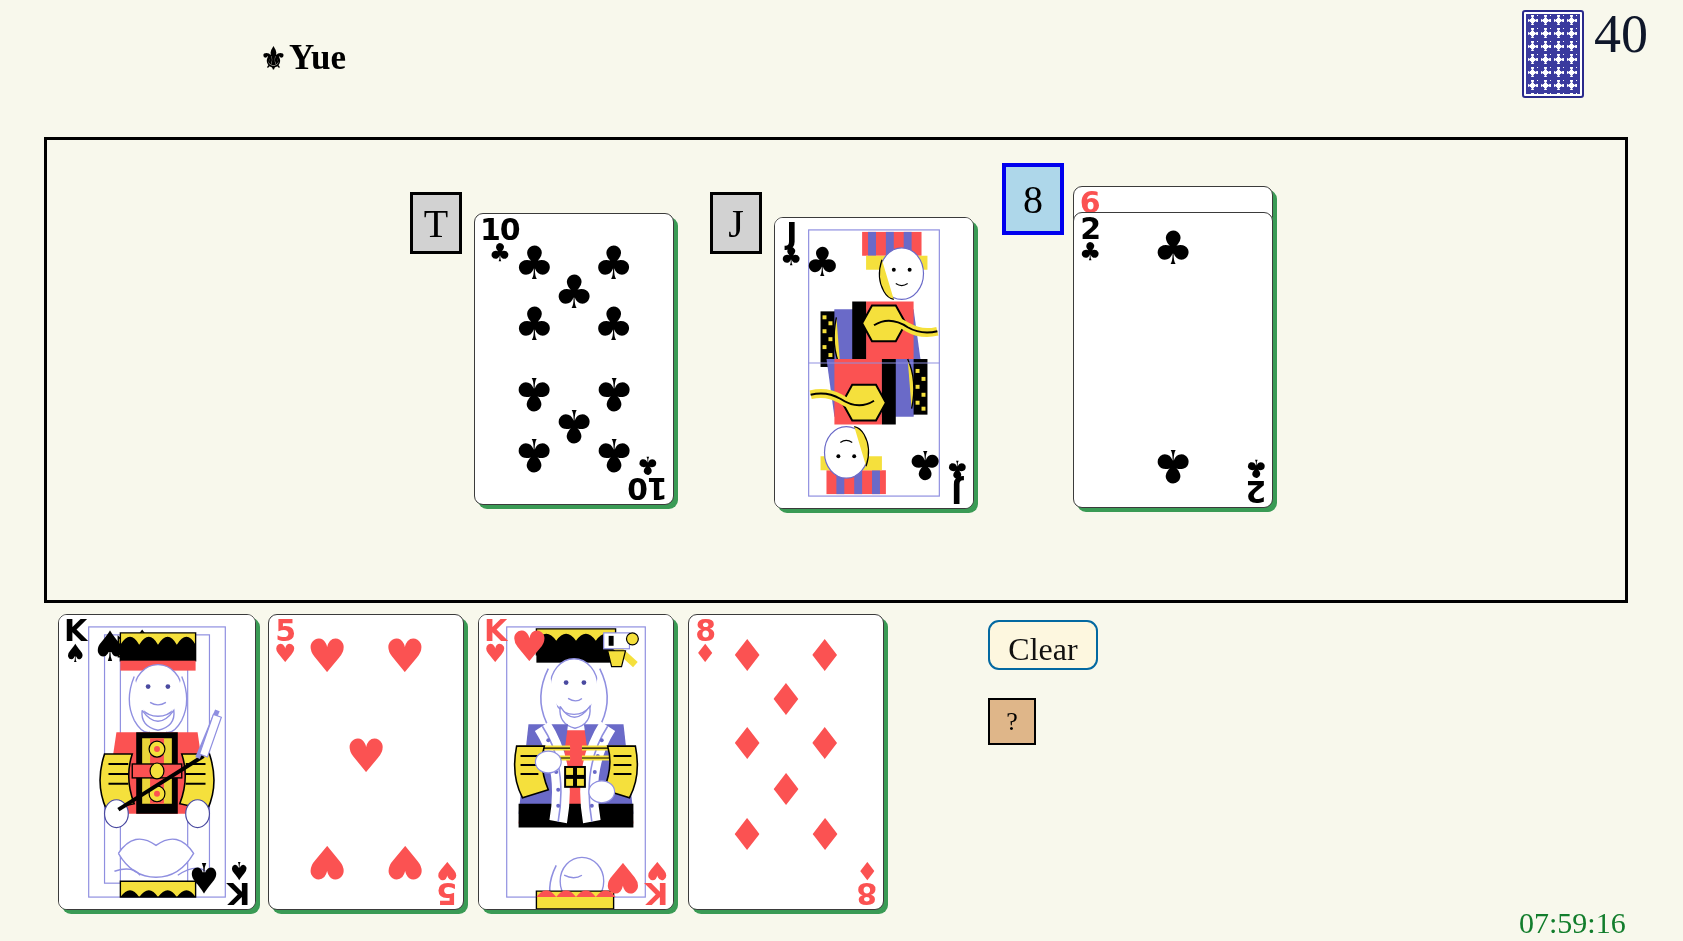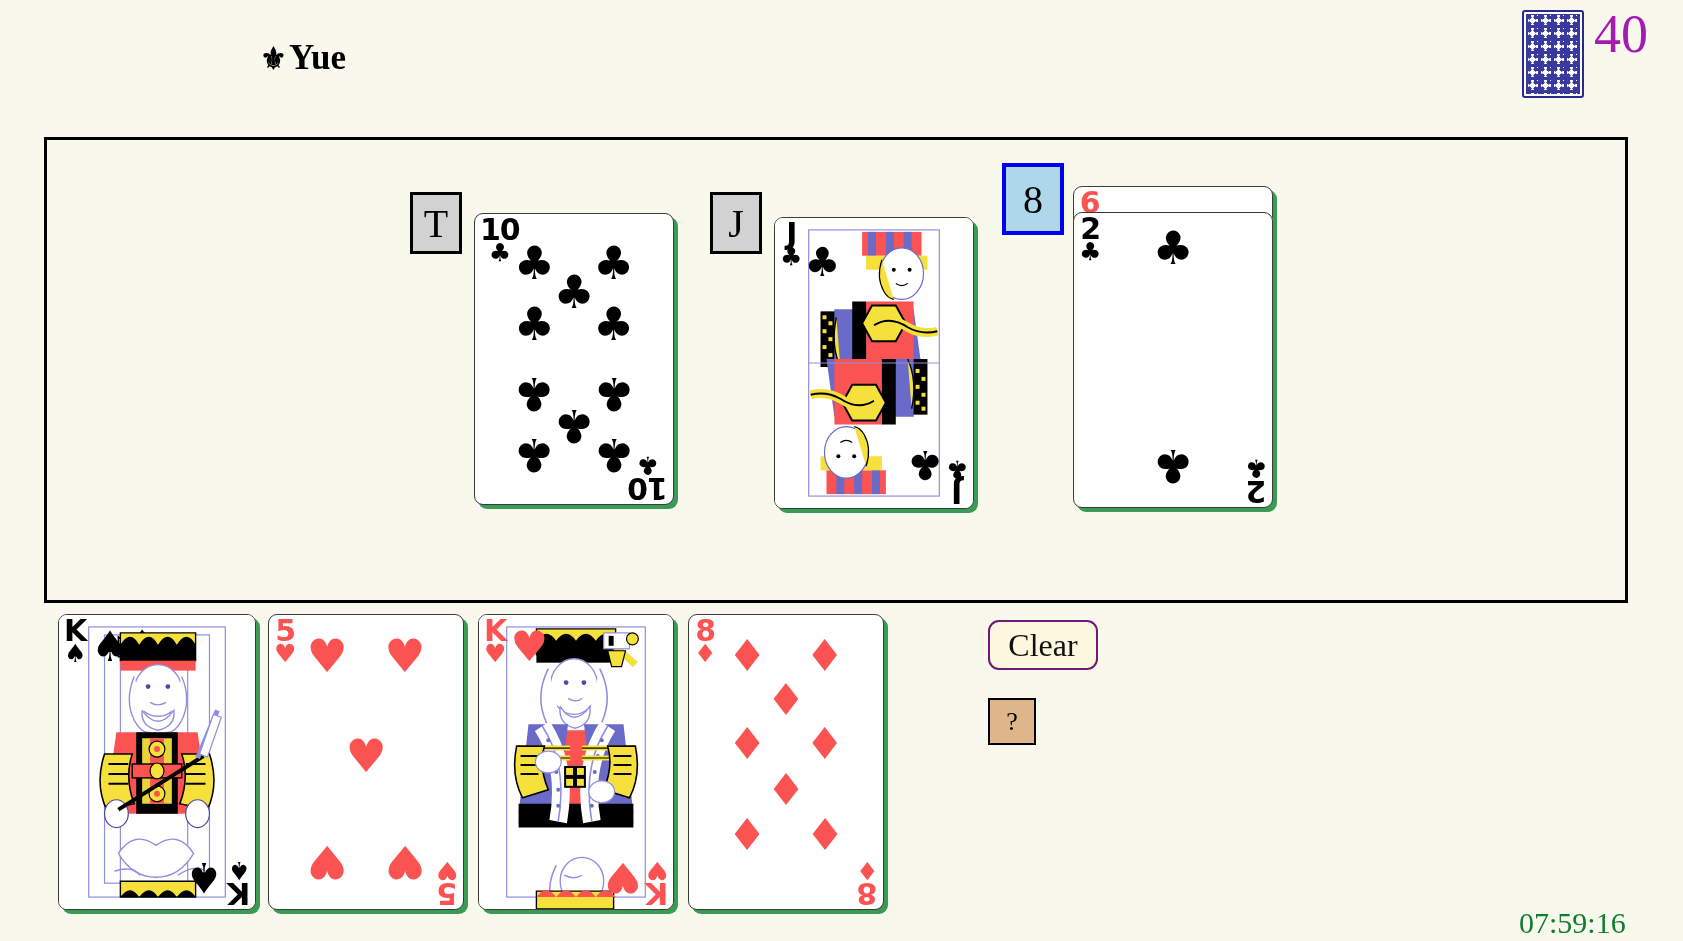--- a/index.html
+++ b/index.html
@@ -46,21 +46,21 @@
       radial-gradient(circle at 25% 25%, #3a3a9e 0 2.2px, transparent 2.4px),
       radial-gradient(circle at 75% 25%, #3a3a9e 0 2.2px, transparent 2.4px),
       radial-gradient(circle at 25% 75%, #3a3a9e 0 2.2px, transparent 2.4px),
       radial-gradient(circle at 75% 75%, #3a3a9e 0 2.2px, transparent 2.4px),
       repeating-linear-gradient(0deg,#3a3a9e 0 2px,transparent 2px 12px),
       repeating-linear-gradient(90deg,#3a3a9e 0 2px,transparent 2px 12px);
     background-size:13px 13px,13px 13px,13px 13px,13px 13px,13px 13px,13px 13px;
   }
   #deck-count{
     position:absolute;left:1594px;top:7px;
-    font-size:54px;color:#a21caf;line-height:1;
+    font-size:54px;color:#0f172a;line-height:1;
   }
 
   
   #play-area{
     position:absolute;left:44px;top:137px;
     width:1584px;height:466px;
     border:3px solid #000;
     box-sizing:border-box;
     background:transparent;
   }
@@ -108,23 +108,23 @@
 
   
   .court{position:absolute;left:0;top:0;width:100%;height:100%;}
   .court svg{display:block;width:100%;height:100%;}
 
   
   #clear-button{
     position:absolute;left:988px;top:620px;
     width:110px;height:50px;
     background:#fdf7df;
-    border:2px solid #701a75;
+    border:2px solid #0369a1;
     border-radius:11px;
-    display:flex;align-items:center;justify-content:center;
+    display:flex;align-items:flex-end;justify-content:center;
     font-size:32px;color:#111;
     box-sizing:border-box;cursor:pointer;
   }
   #hint-button{
     position:absolute;left:988px;top:698px;
     width:48px;height:47px;
     background:#dfb689;
     border:2px solid #000;
     display:flex;align-items:center;justify-content:center;
     font-size:26px;color:#000;

